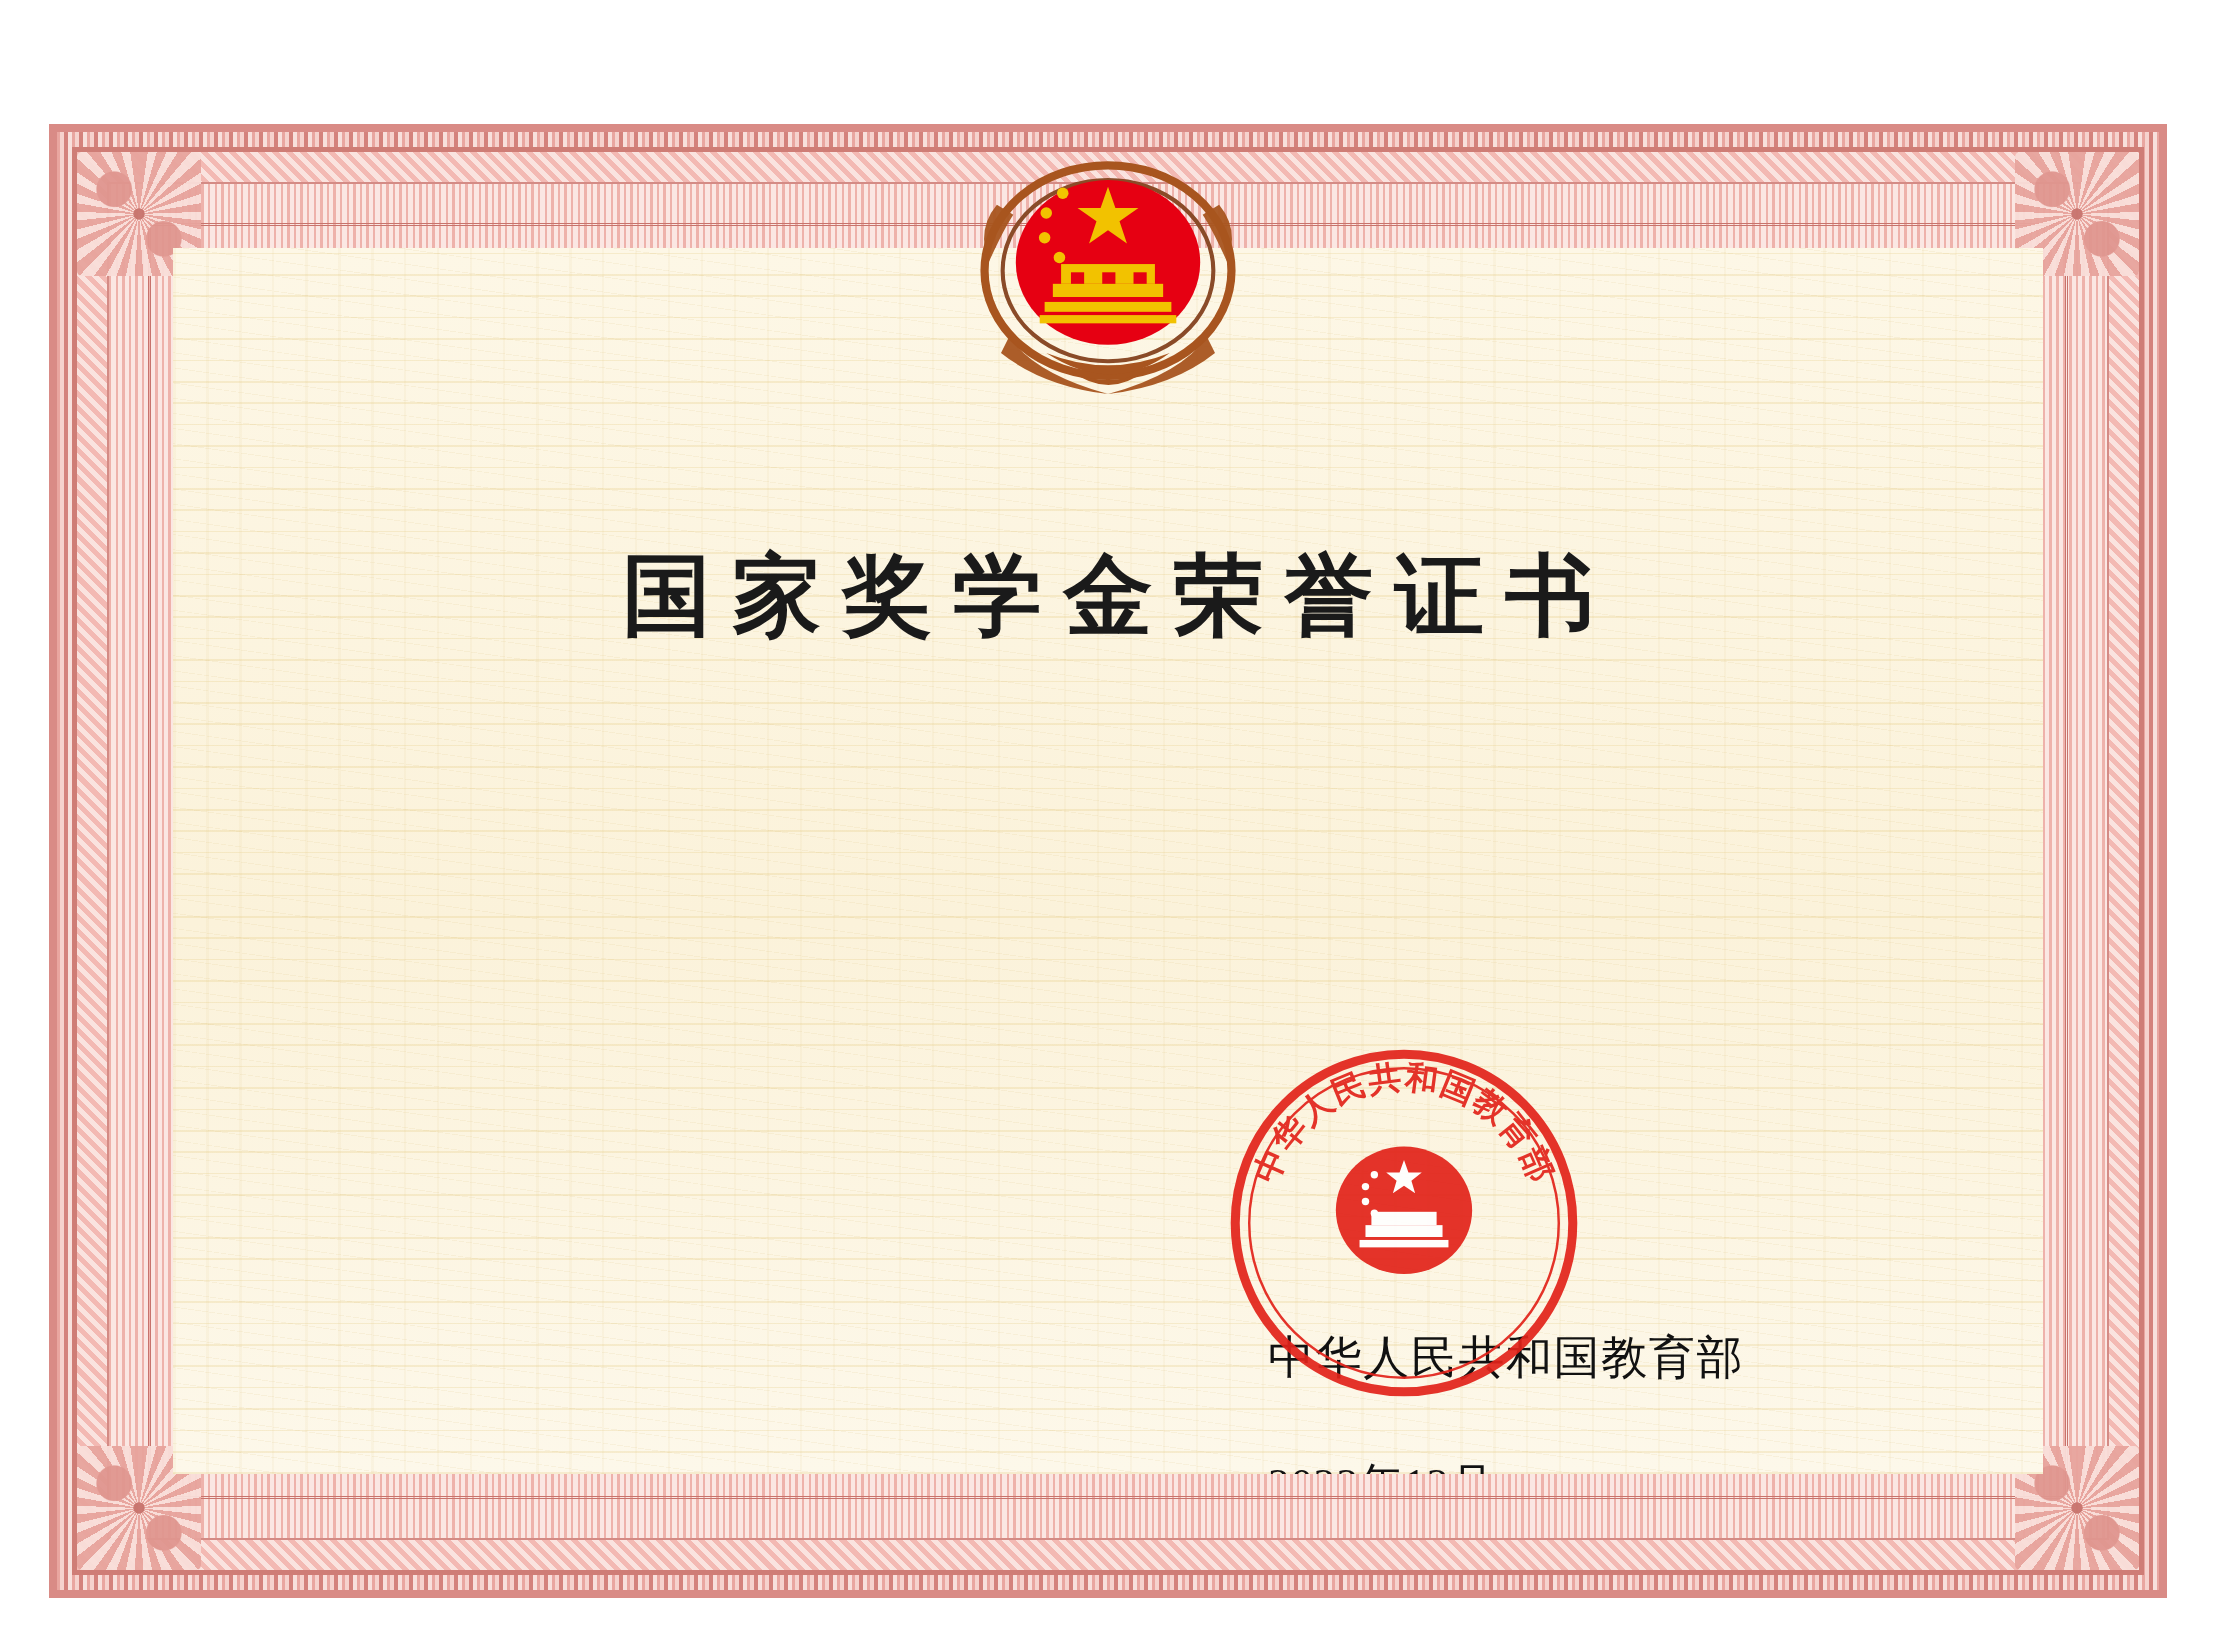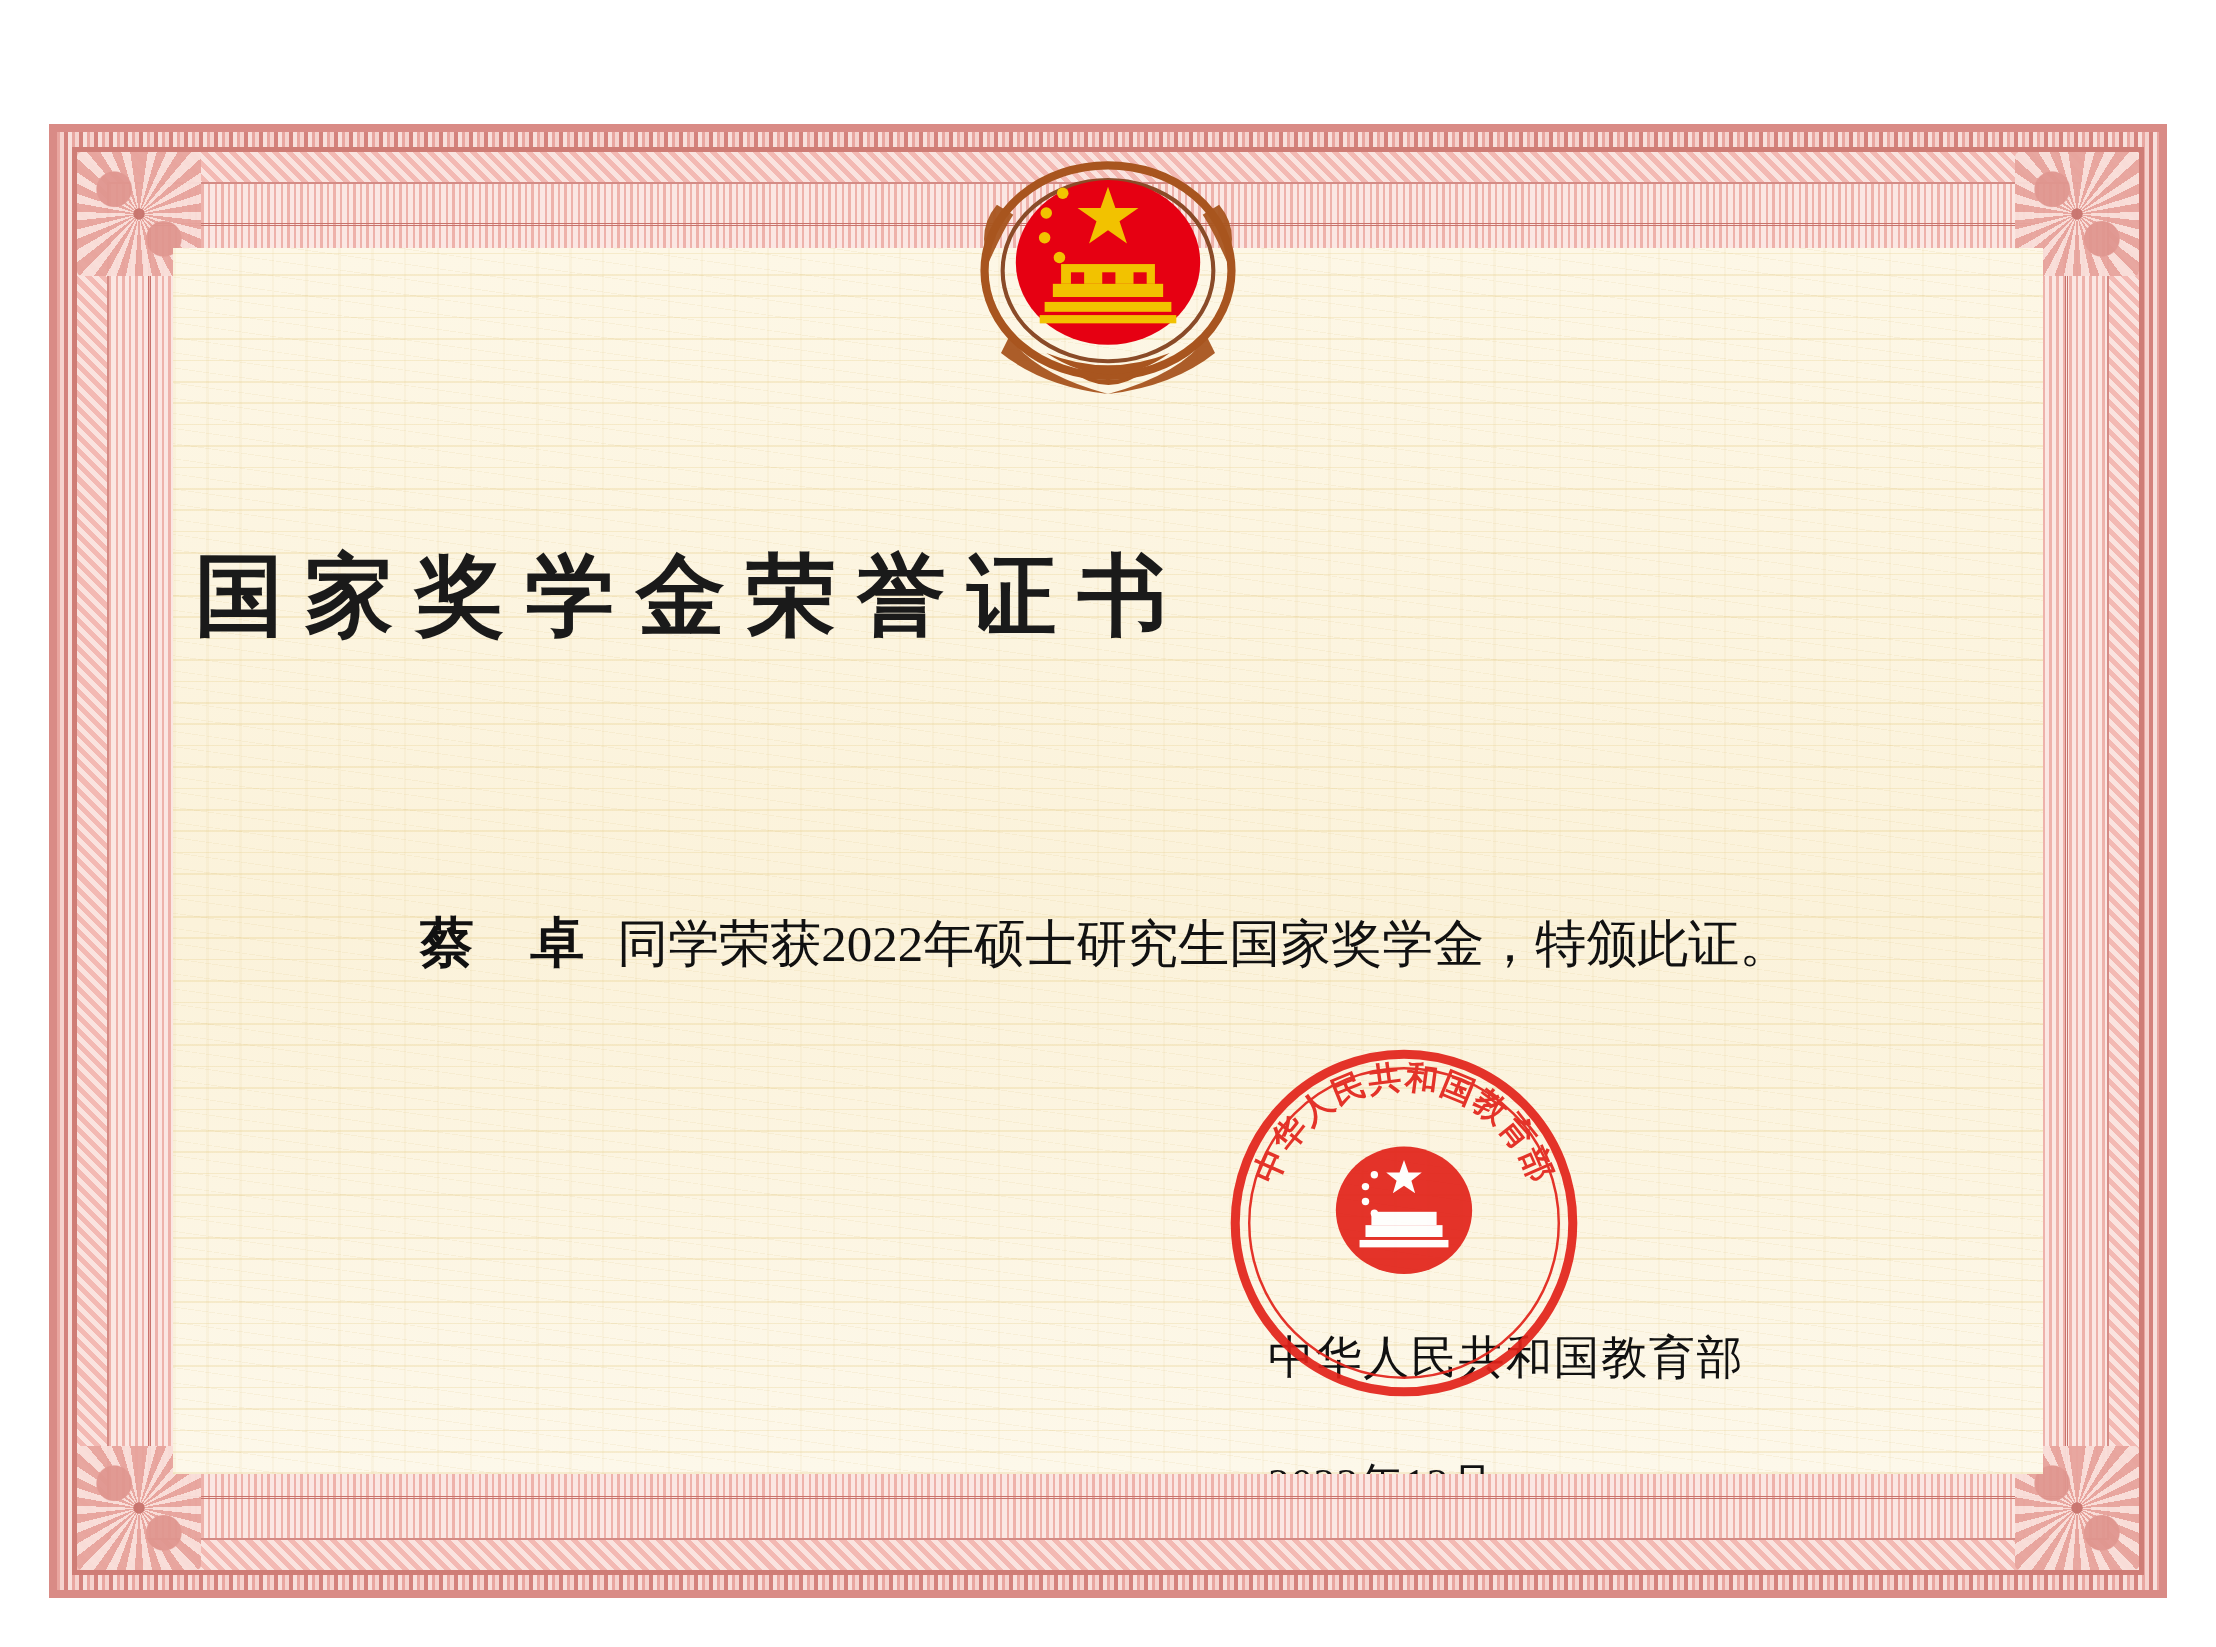--- a/index.html
+++ b/index.html
@@ -125,21 +125,21 @@
     width: 321px;
     height: 272px;
     z-index: 6;
   }
 
   
   .title {
     position: absolute;
     left: 0; right: 0;
     top: 288px;
-    text-align: left;
+    text-align: center;
     font-size: 89px;
     letter-spacing: 21.4px;
     font-weight: 700;
     color: #1a1a1a;
     font-family: "DejaVu Serif", "Liberation Serif", serif;
     text-indent: 21.4px;
     z-index: 5;
   }
 
   
@@ -225,23 +225,20 @@
   <div class="corner tl"></div>
   <div class="corner tr"></div>
   <div class="corner bl"></div>
   <div class="corner br"></div>
 
   <div class="paper">
 
     <div class="title">国家奖学金荣誉证书</div>
 
 
-    <div class="body-line">
-      <span class="recipient">蔡  卓</span><span>同学荣获2022年硕士研究生国家奖学金，特颁此证。</span>
-    </div>
 
     <div class="issuer-block">
       <div class="issuer-name">中华人民共和国教育部</div>
       <div class="issue-date">2022年12月</div>
     </div>
 
   </div>
 
   <svg class="seal" viewBox="0 0 430 430">
     <circle cx="215" cy="215" r="205" fill="none" stroke="#e2231a" stroke-width="11"></circle>

